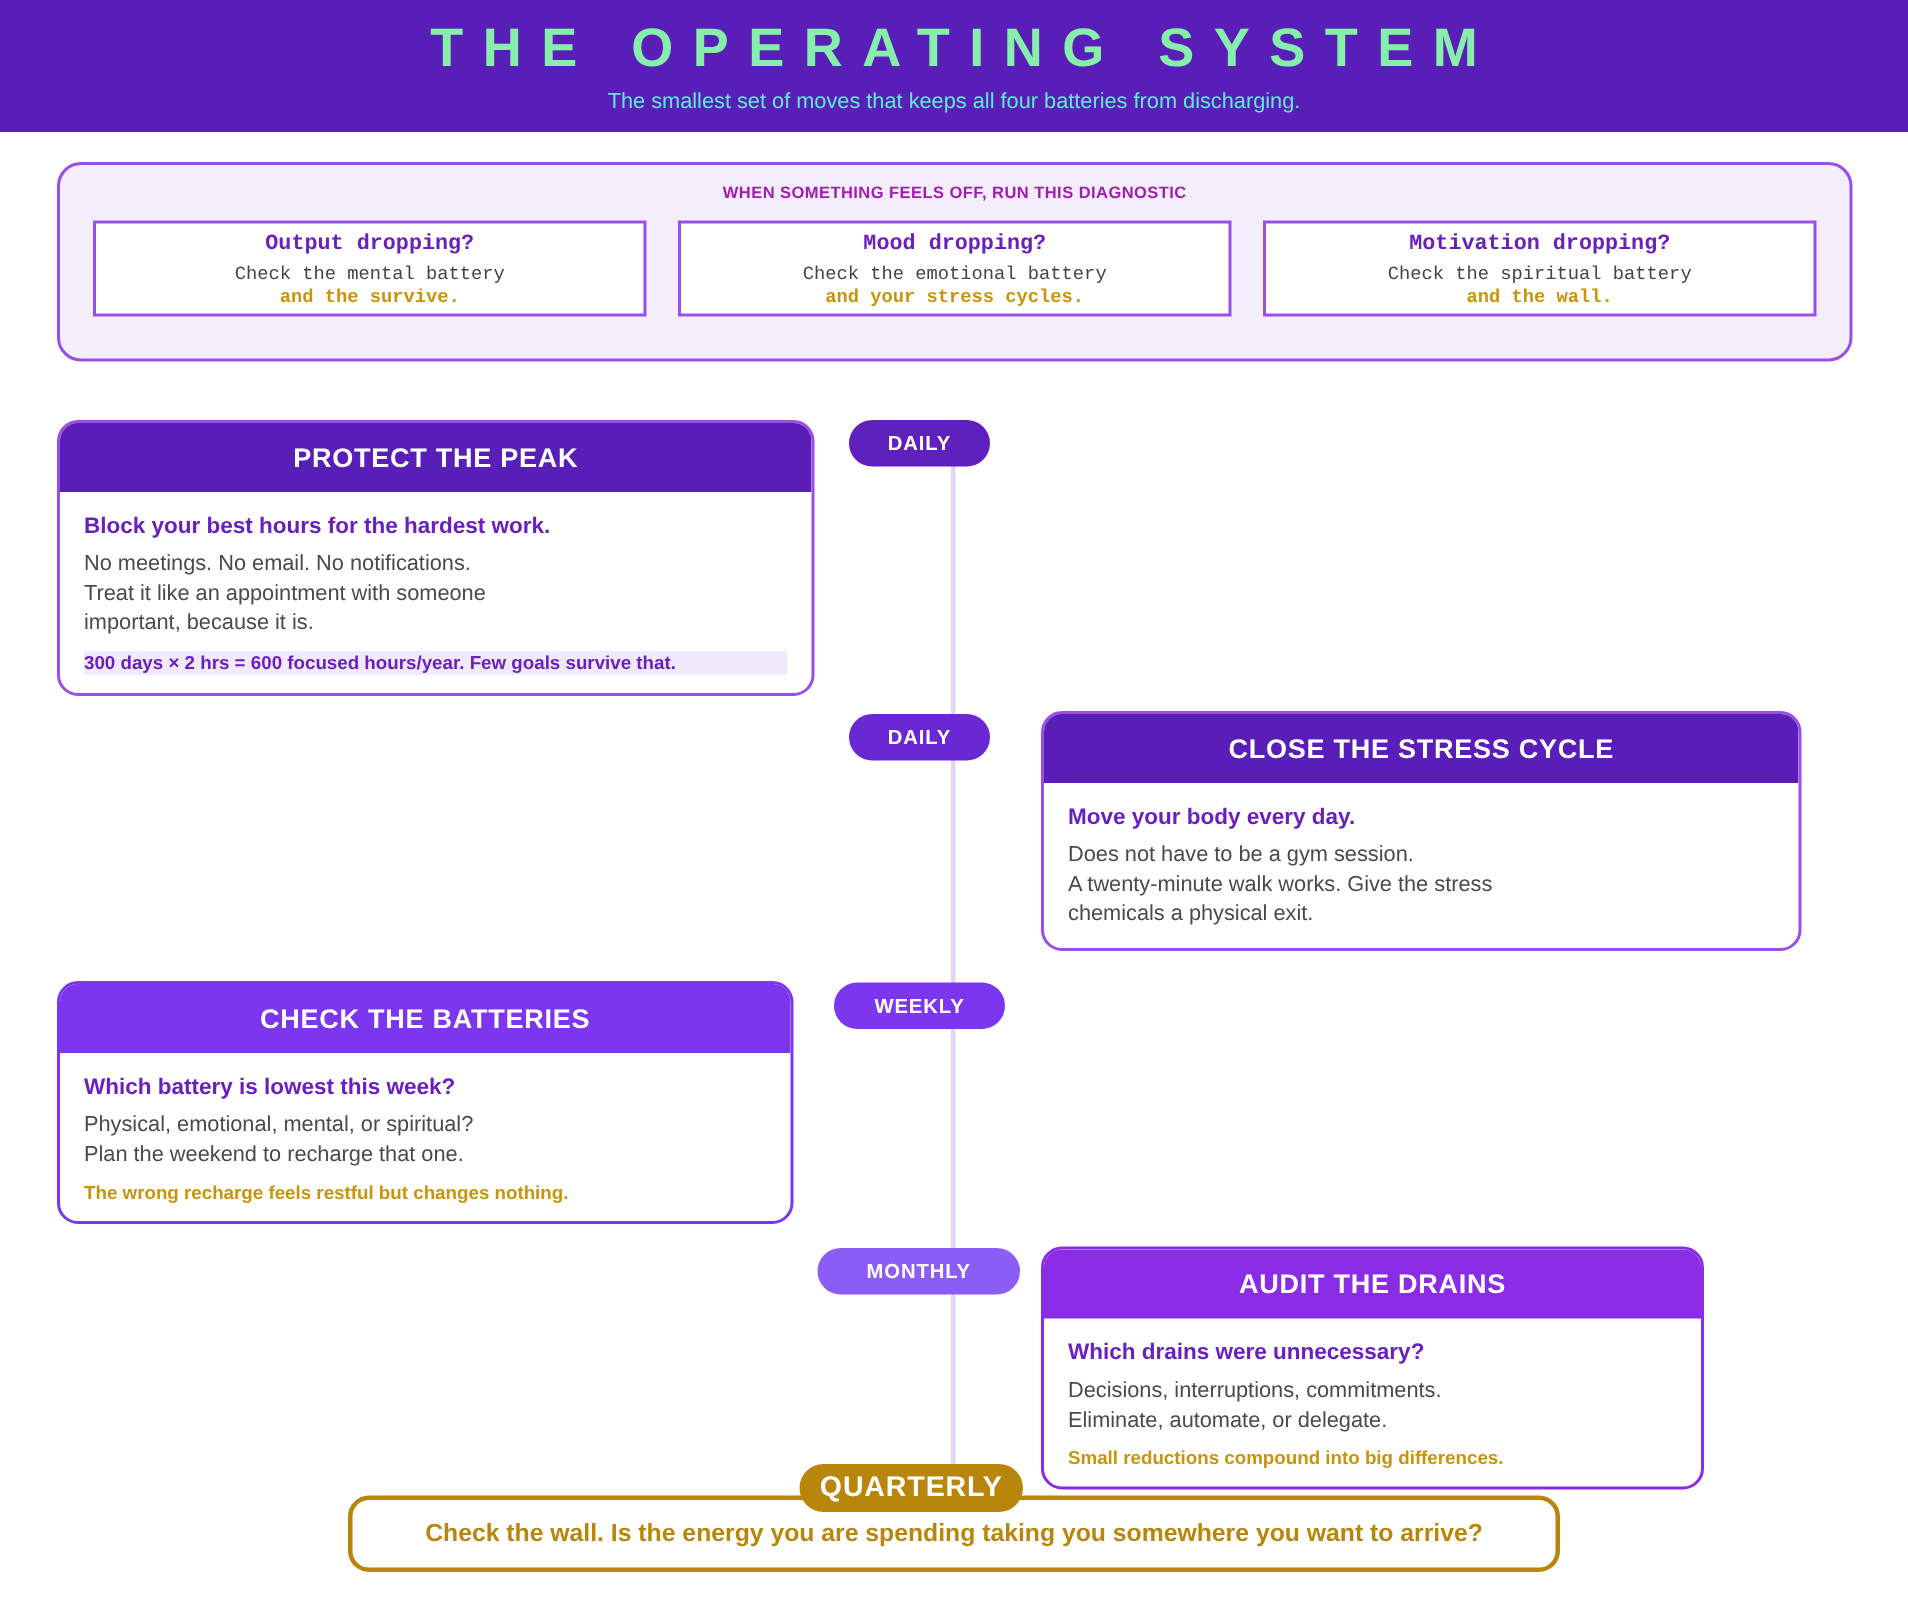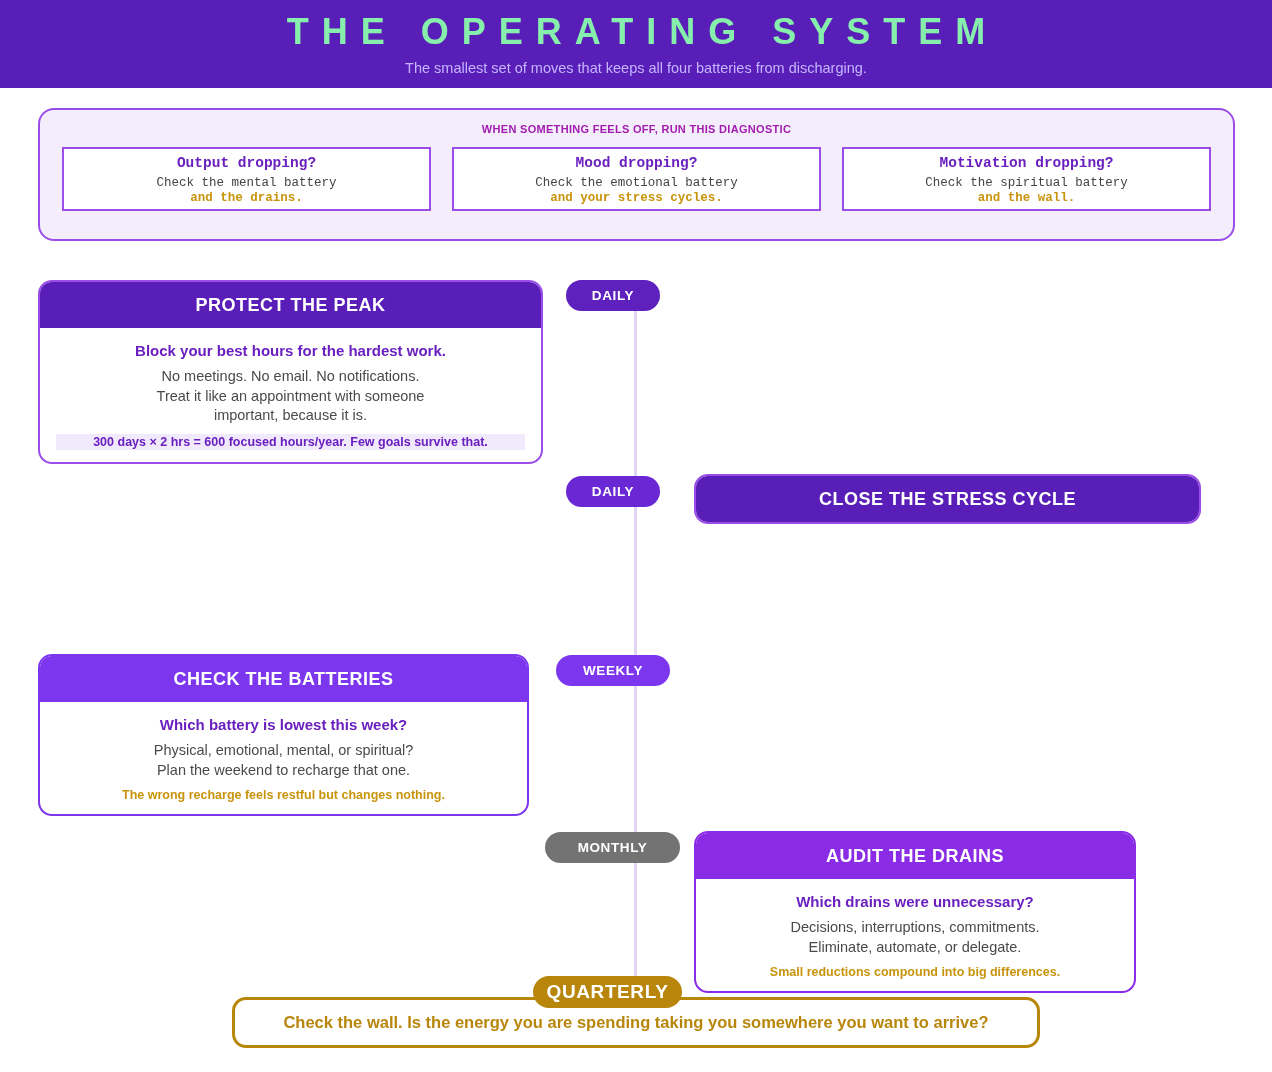--- a/index.html
+++ b/index.html
@@ -31,21 +31,21 @@
   .header-title {
     color: #86efac;
     font-size: 36px;
     font-weight: bold;
     letter-spacing: 13px;
     line-height: 1.1;
     text-align: center;
     padding-left: 13px;
   }
   .header-sub {
-    color: #c4b5fd;
+    color: #5eead4;
     font-size: 14.5px;
     text-align: center;
     margin-top: 8px;
   }
 
   
   .diag-panel {
     position: absolute;
     left: 38px; top: 108px;
     width: 1197px;
@@ -140,21 +140,20 @@
     display: flex;
     align-items: center;
     justify-content: center;
     color: #ffffff;
     font-size: 18px;
     font-weight: bold;
     letter-spacing: 0.5px;
   }
   .card-body {
     padding: 14px 16px 12px 16px;
-    text-align: center;
   }
   .card-lead {
     color: #6A1FBF;
     font-size: 15px;
     font-weight: bold;
     margin-bottom: 8px;
   }
   .card-line {
     color: #4A4A4A;
     font-size: 14.5px;
@@ -218,21 +217,21 @@
 </div>
 
 <div class="diag-panel">
   <div class="diag-title">WHEN SOMETHING FEELS OFF, RUN THIS DIAGNOSTIC</div>
   <div class="diag-cards">
 
     <div class="diag-card">
       <div class="diag-card-title">Output dropping?</div>
       <div class="diag-card-body">
         <span>Check the mental battery</span><br>
-        <span class="diag-card-accent">and the drains.</span>
+        <span class="diag-card-accent">and the survive.</span>
       </div>
     </div>
 
     <div class="diag-card">
       <div class="diag-card-title">Mood dropping?</div>
       <div class="diag-card-body">
         <span>Check the emotional battery</span><br>
         <span class="diag-card-accent">and your stress cycles.</span>
       </div>
     </div>
@@ -260,35 +259,41 @@
     <div class="card-line">Treat it like an appointment with someone</div>
     <div class="card-line">important, because it is.</div>
     <span class="card-note note-purple">300 days × 2 hrs = 600 focused hours/year. Few goals survive that.</span>
   </div>
 </div>
 
 <div class="pill" id="pill-1" style="left: 566px; top: 476px; width: 94px; background: rgb(106, 40, 212);">DAILY</div>
 
 <div class="card" id="card-1" style="left: 694px; top: 474px; width: 507px; border-color: rgb(155, 77, 232);">
   <div class="card-head" style="background: rgb(90, 30, 184);">CLOSE THE STRESS CYCLE</div>
+  <div class="card-body">
+    <div class="card-lead">Move your body every day.</div>
+    <div class="card-line">Does not have to be a gym session.</div>
+    <div class="card-line">A twenty-minute walk works. Give the stress</div>
+    <div class="card-line">chemicals a physical exit.</div>
+  </div>
 </div>
 
 <div class="pill" id="pill-2" style="left: 556px; top: 655px; width: 114px; background: rgb(123, 54, 238);">WEEKLY</div>
 
 <div class="card" id="card-2" style="left: 38px; top: 654px; width: 491px; border-color: rgb(123, 54, 238);">
   <div class="card-head" style="background: rgb(123, 54, 238);">CHECK THE BATTERIES</div>
   <div class="card-body">
     <div class="card-lead">Which battery is lowest this week?</div>
     <div class="card-line">Physical, emotional, mental, or spiritual?</div>
     <div class="card-line">Plan the weekend to recharge that one.</div>
     <span class="card-note note-gold">The wrong recharge feels restful but changes nothing.</span>
   </div>
 </div>
 
-<div class="pill" id="pill-3" style="left: 545px; top: 832px; width: 135px; background: #737373;">MONTHLY</div>
+<div class="pill" id="pill-3" style="left: 545px; top: 832px; width: 135px; background: #8b5cf6;">MONTHLY</div>
 
 <div class="card" id="card-3" style="left: 694px; top: 831px; width: 442px; border-color: rgb(138, 43, 230);">
   <div class="card-head" style="background: rgb(138, 43, 230);">AUDIT THE DRAINS</div>
   <div class="card-body">
     <div class="card-lead">Which drains were unnecessary?</div>
     <div class="card-line">Decisions, interruptions, commitments.</div>
     <div class="card-line">Eliminate, automate, or delegate.</div>
     <span class="card-note note-gold">Small reductions compound into big differences.</span>
   </div>
 </div>

